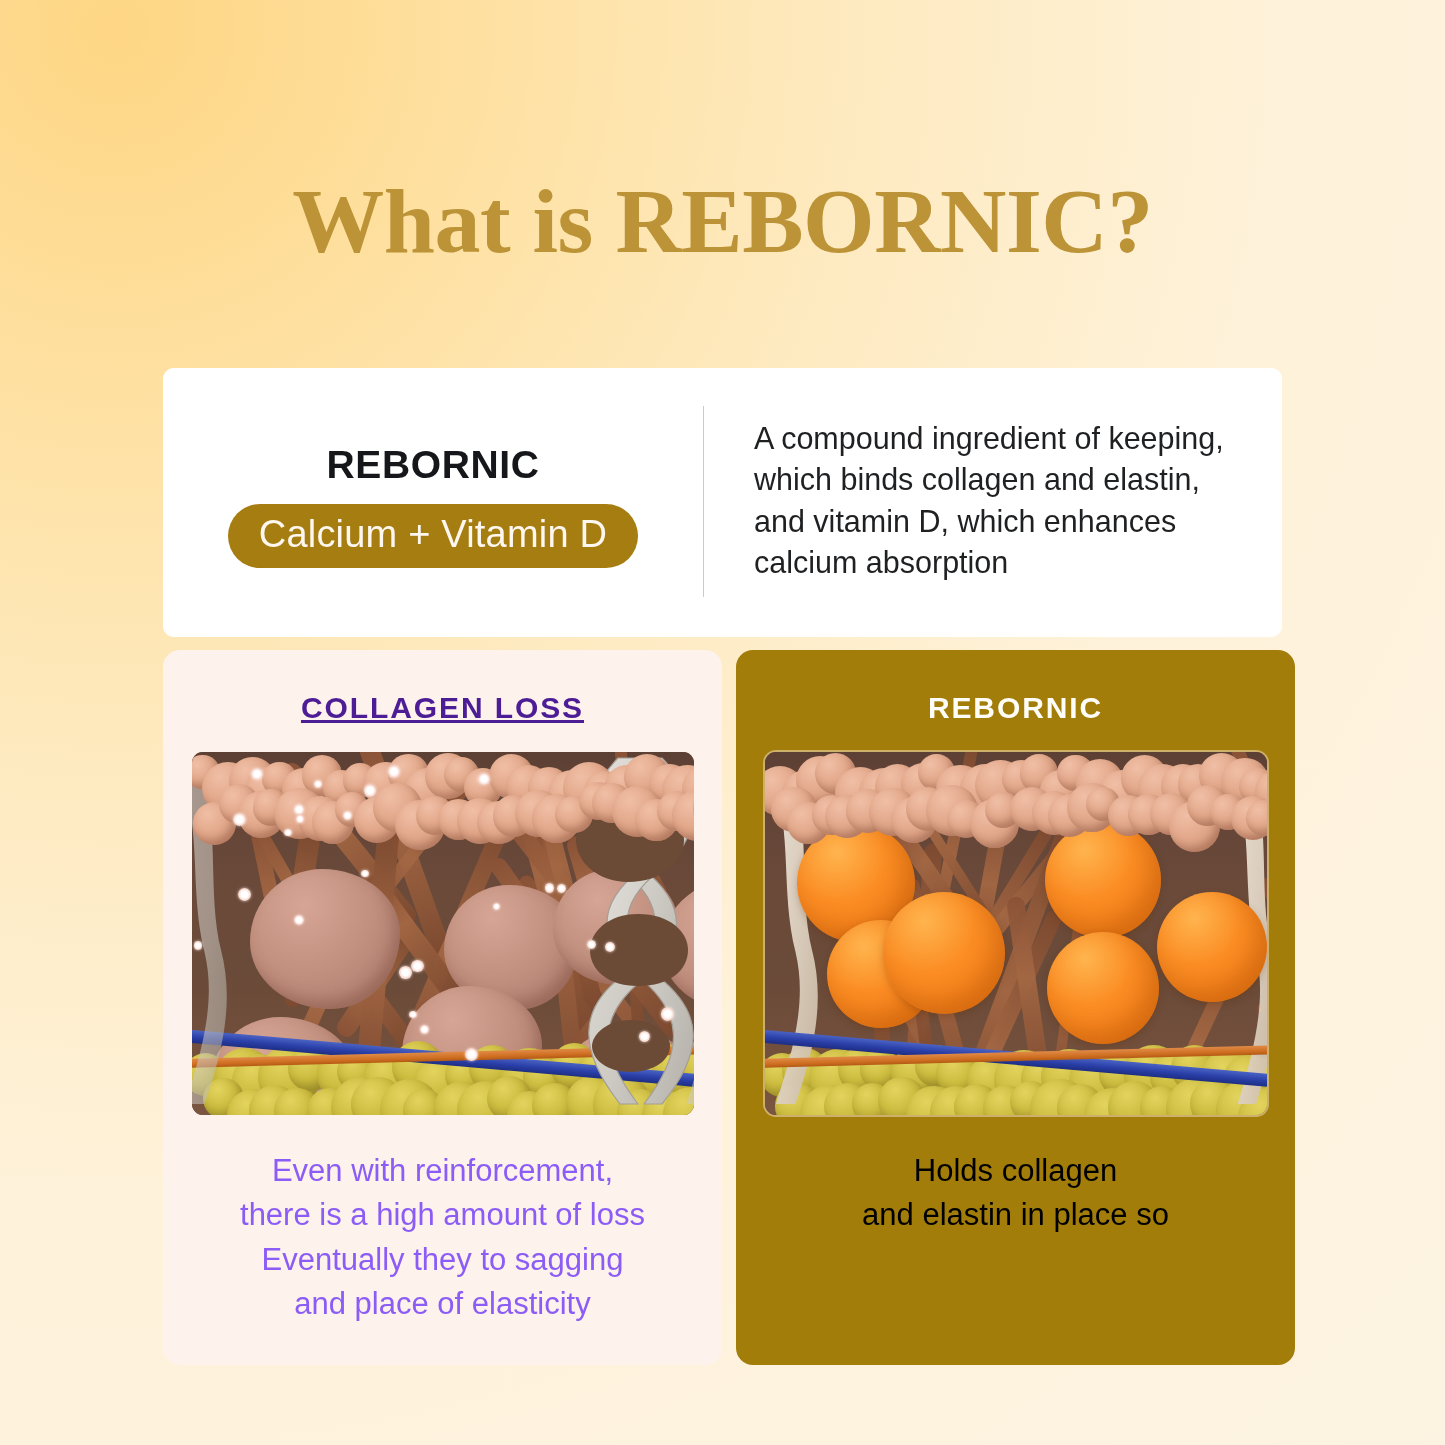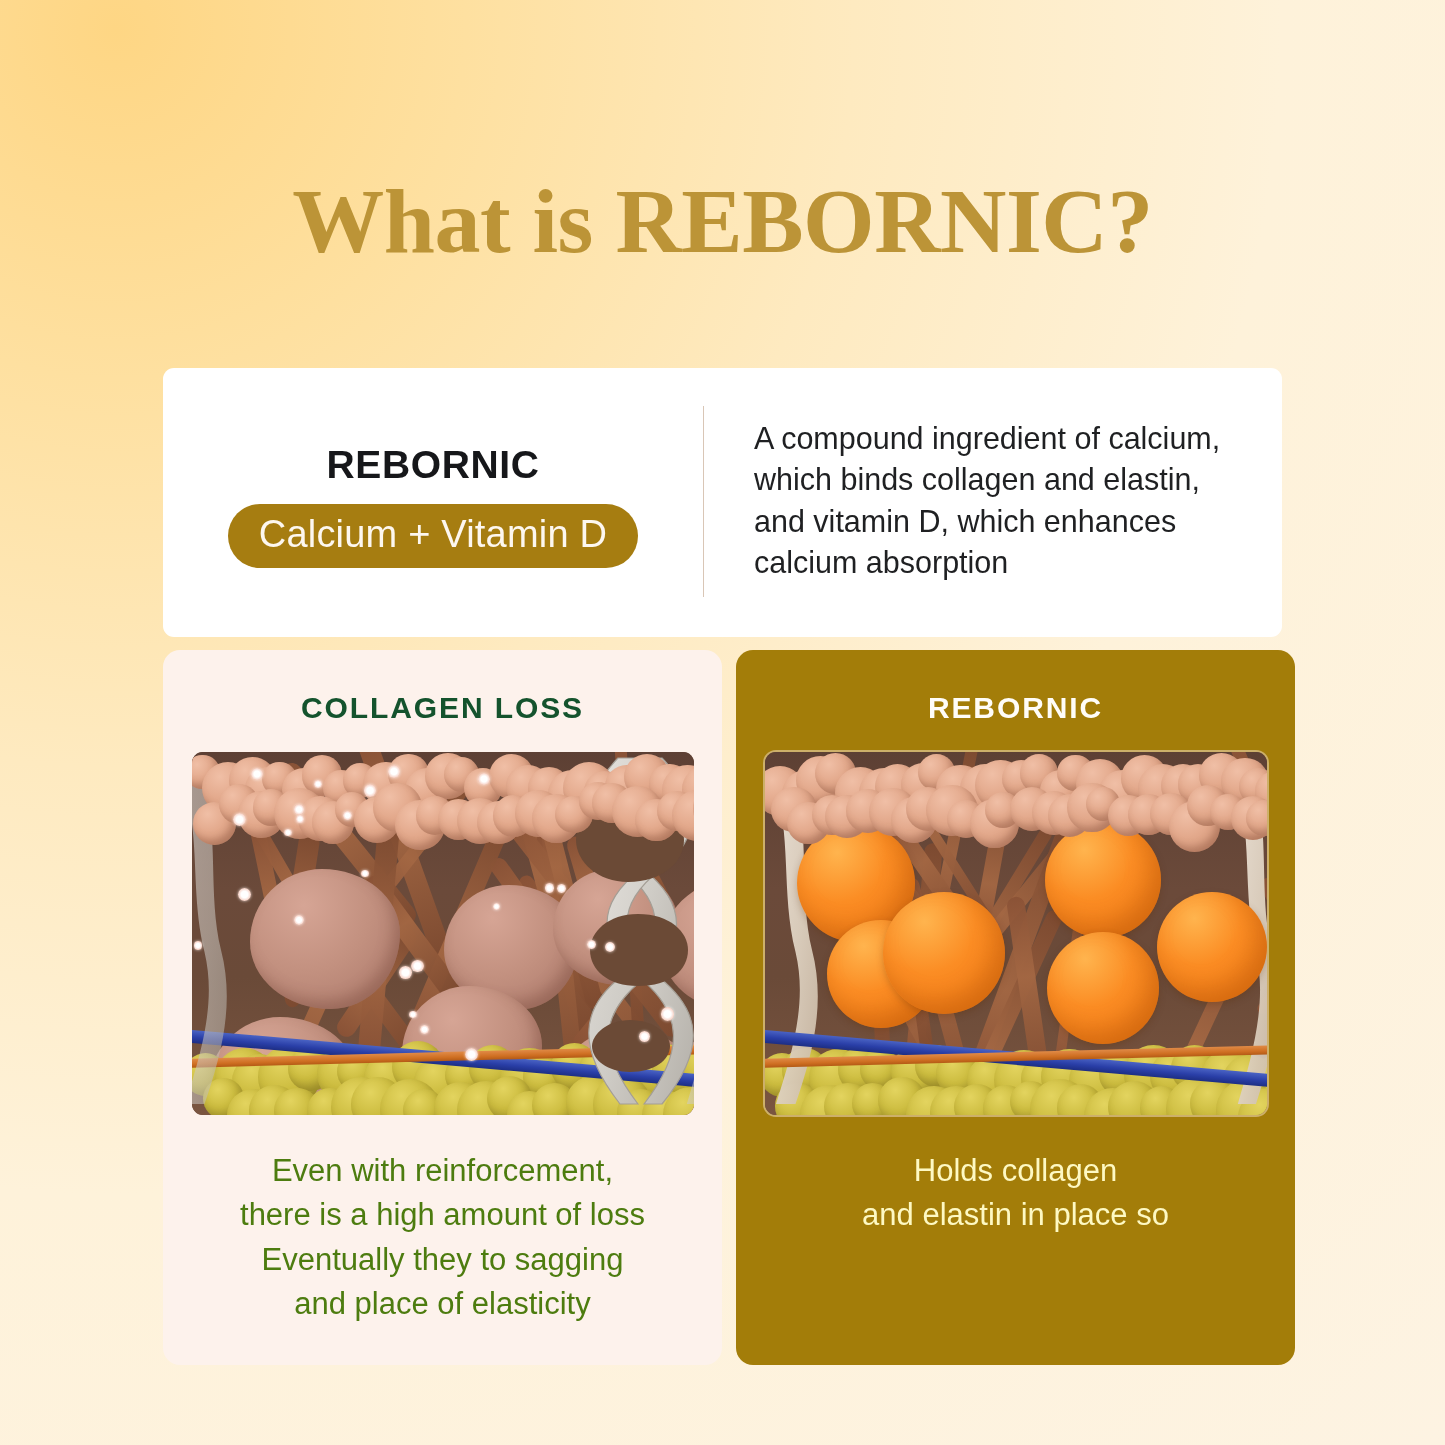--- a/index.html
+++ b/index.html
@@ -79,41 +79,41 @@
   }
   #card-loss { left:163px; background:#fdf2ec; }
   #card-rebornic { left:736px; background:#a37d09; }
 
   .cmp-title {
     margin-top:41px;
     font-size:30px;
     font-weight:bold;
     letter-spacing:1.9px;
   }
-  #card-loss .cmp-title { color:#14532d; }
+  #card-loss .cmp-title { color:#4c1d95;text-decoration:underline; }
   #card-rebornic .cmp-title { color:#fffdf8; }
 
   .illus {
     position:relative;
     width:502px; height:363px;
     margin-top:27px;
     border-radius:11px;
     overflow:hidden;
     background:#6a4a3a;
   }
   #card-rebornic .illus { box-shadow:0 0 0 2px #cdb06a; }
 
   .cmp-caption {
     margin-top:34px;
     text-align:center;
     font-size:31px;
     line-height:1.43;
   }
-  #card-loss .cmp-caption { color:#4d7c0f; }
-  #card-rebornic .cmp-caption { color:#fef9c3; }
+  #card-loss .cmp-caption { color:#8b5cf6; }
+  #card-rebornic .cmp-caption { color:#000000; }
 
   
   .layer { position:absolute; left:0; width:100%; }
 
   
   .dermis {
     top:0; height:100%;
     background:
       linear-gradient(180deg,#5d4034 0%, #6b4a3a 38%, #6a4a38 62%, #7a5540 100%);
   }
@@ -182,21 +182,21 @@
 
   <div id="brand-block">
     <div id="brand-name">REBORNIC</div>
     <div id="brand-badge">Calcium + Vitamin D</div>
   </div>
 
   <div id="info-divider"></div>
 
   <div id="info-desc">
     <p>
-      <span>A compound ingredient of calcium,</span><br>
+      <span>A compound ingredient of keeping,</span><br>
       <span>which binds collagen and elastin,</span><br>
       <span>and vitamin D, which enhances</span><br>
       <span>calcium absorption</span>
     </p>
   </div>
 
 </div>
 
 <div class="cmp-card" id="card-loss">
 

